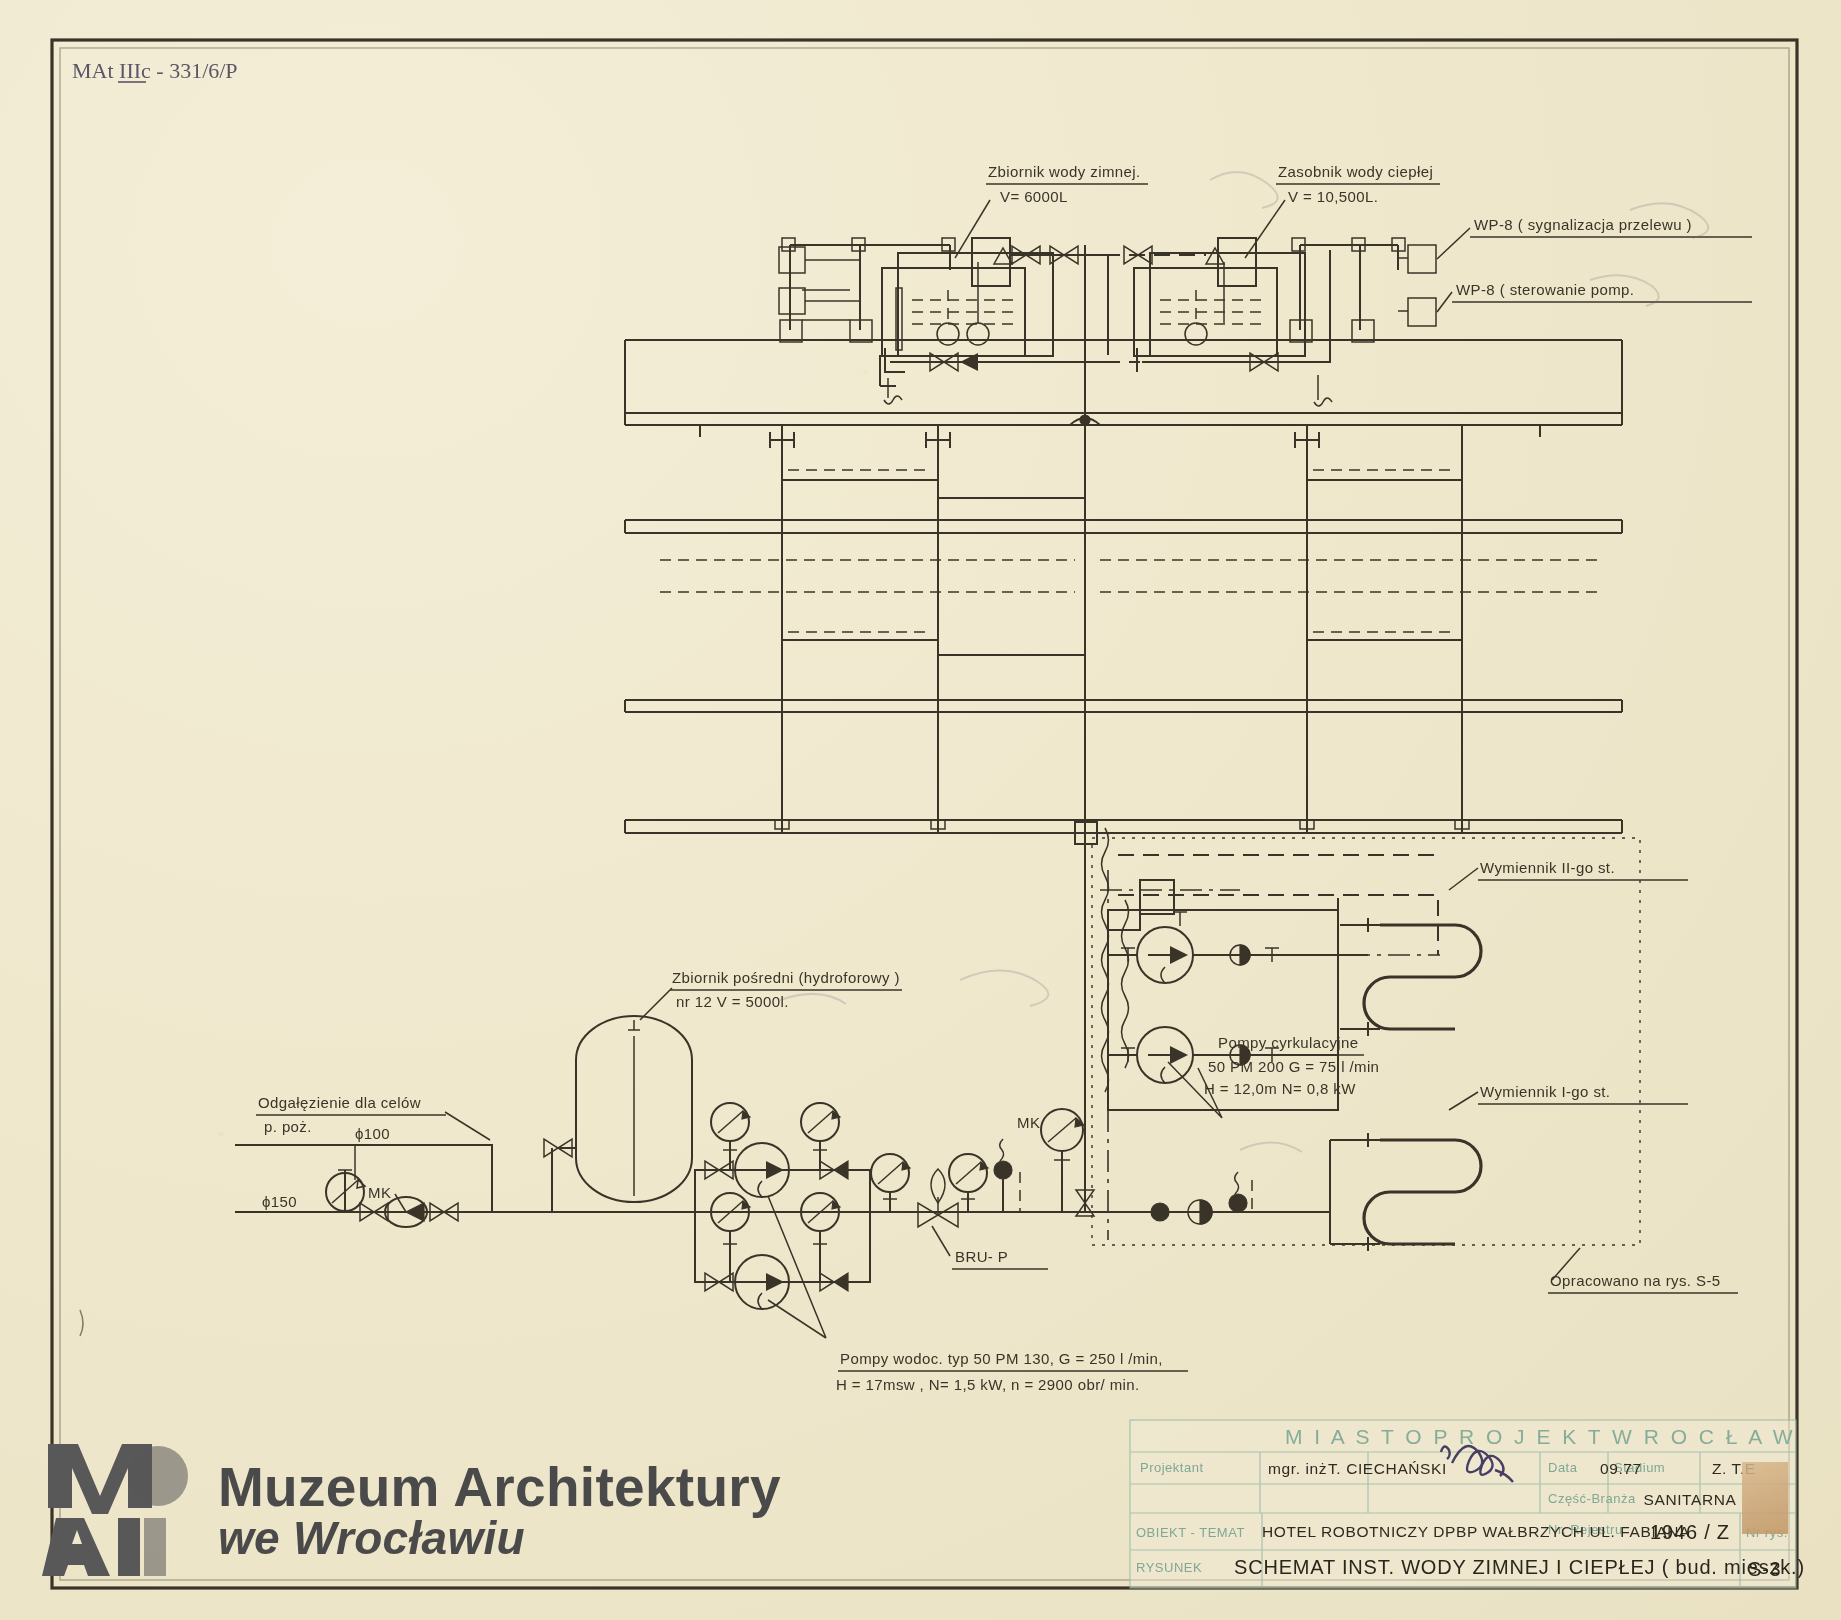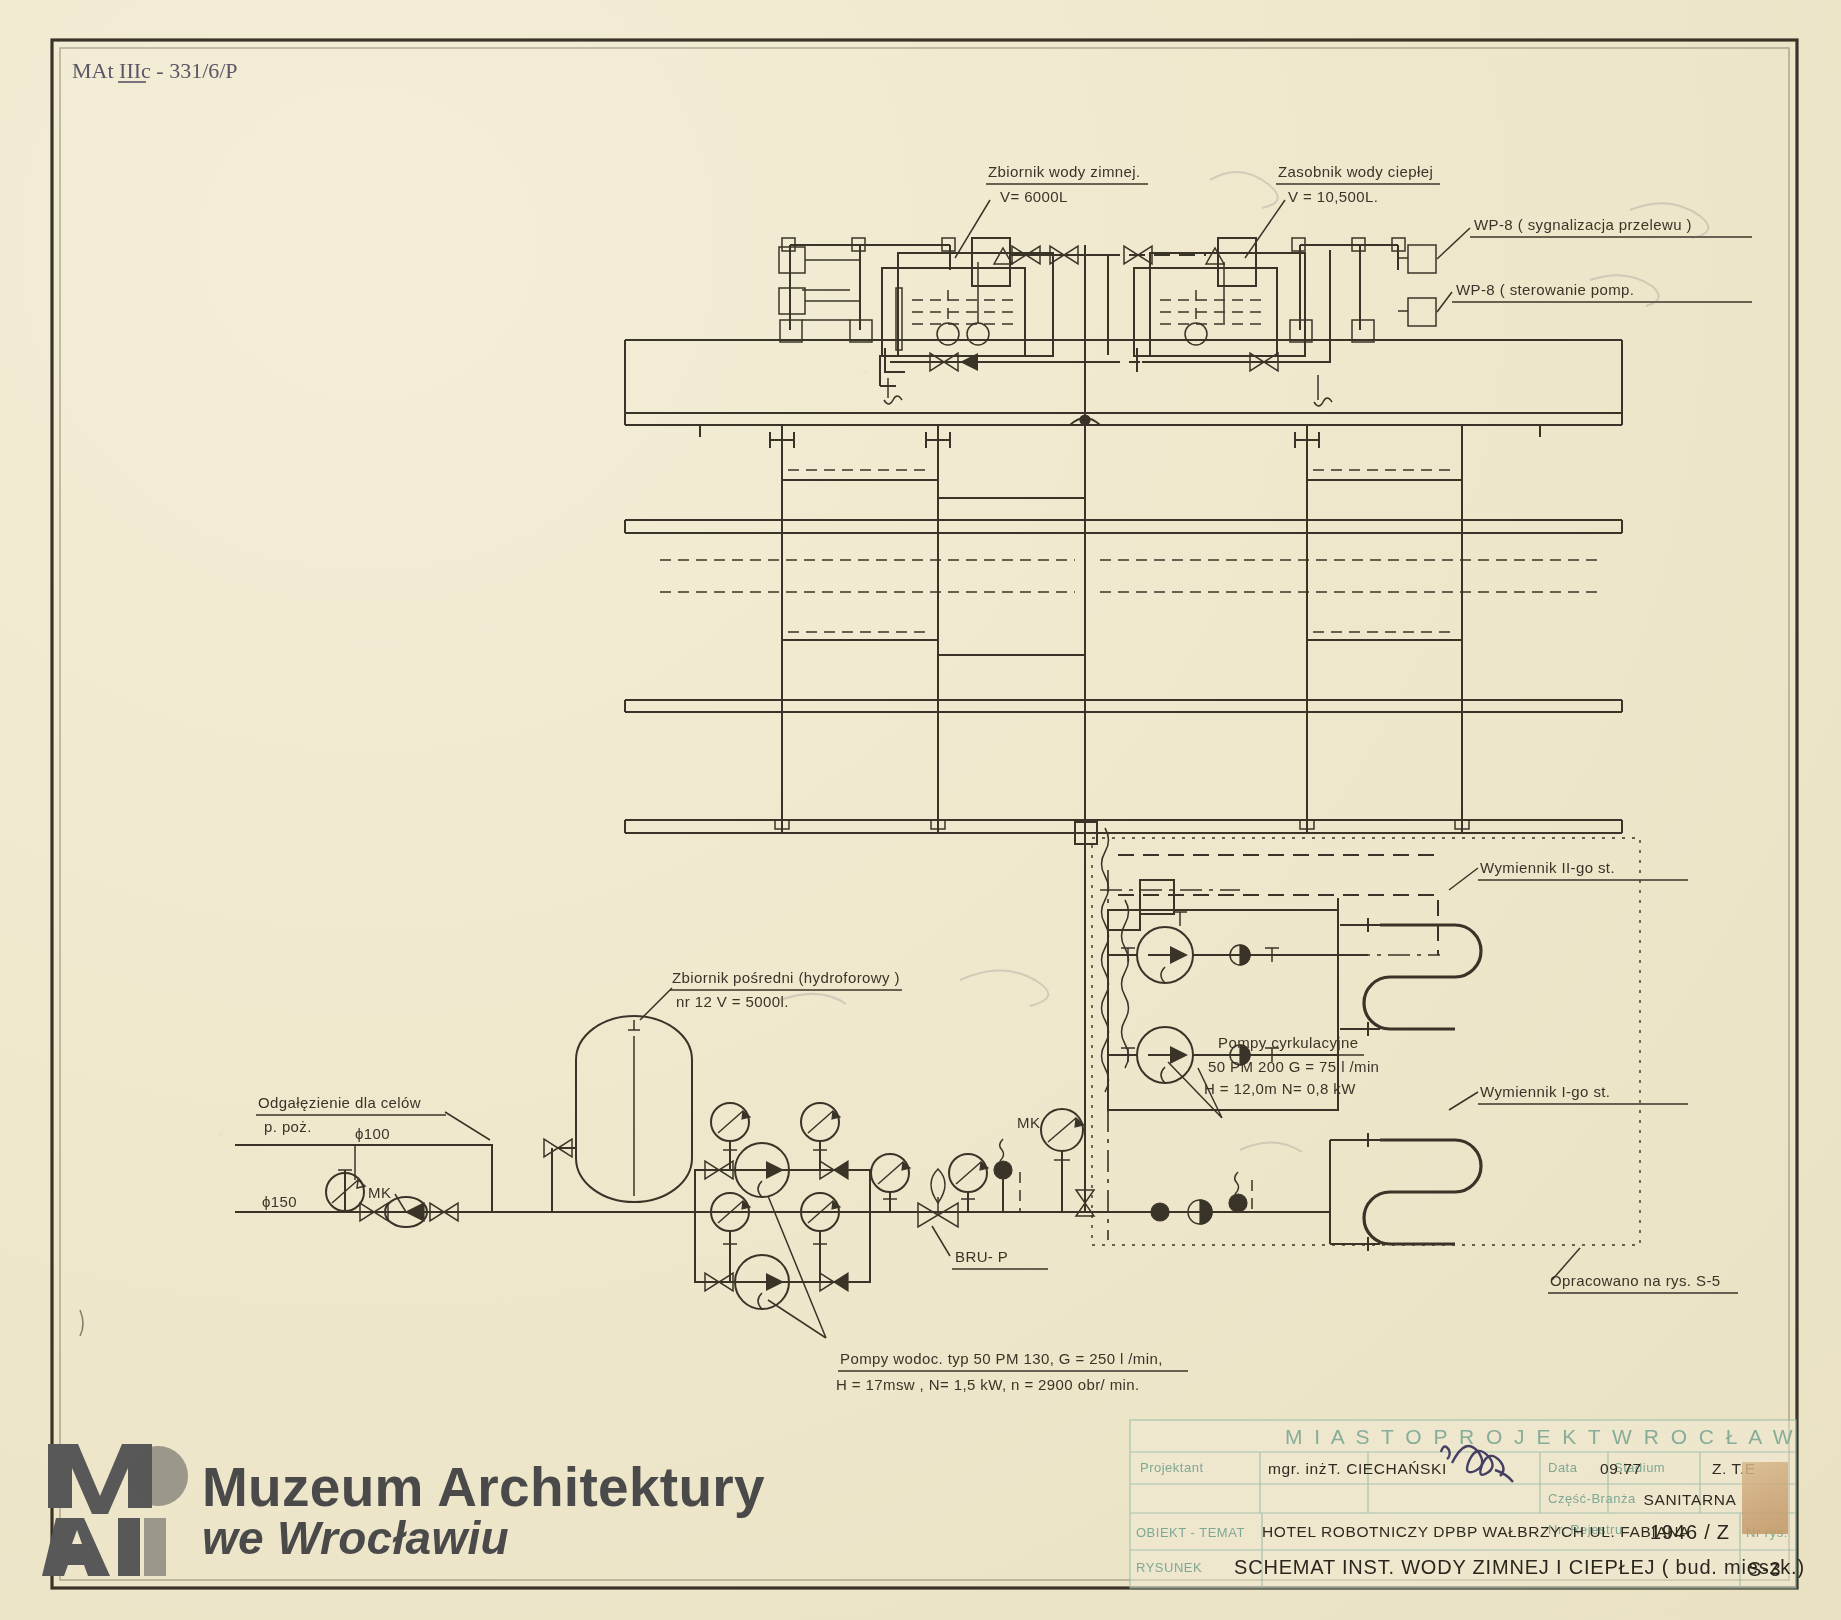--- a/index.html
+++ b/index.html
@@ -17,21 +17,21 @@
   #paperNoise{
     position:absolute;inset:0;opacity:.35;
     background-image:
       radial-gradient(circle at 12% 70%, rgba(190,170,125,.20) 0 2px, transparent 3px),
       radial-gradient(circle at 47% 23%, rgba(190,170,125,.16) 0 2px, transparent 3px),
       radial-gradient(circle at 78% 55%, rgba(190,170,125,.18) 0 2px, transparent 3px),
       radial-gradient(circle at 88% 88%, rgba(190,170,125,.14) 0 2px, transparent 3px),
       radial-gradient(circle at 32% 91%, rgba(190,170,125,.14) 0 2px, transparent 3px);
   }
   #svgroot{position:absolute;inset:0;}
-  .wm{position:absolute;left:40px;top:1440px;display:flex;align-items:center;gap:12px;
+  .wm{position:absolute;left:40px;top:1440px;display:flex;align-items:center;gap:28px;
       pointer-events:none;justify-content:space-between;}
   .wm-logo{width:150px;height:140px;flex:0 0 auto;}
   .wm-text{color:#4a4a4a;font-weight:bold;line-height:1.0;}
   .wm-l1{font-size:55px;letter-spacing:.3px;}
   .wm-l2{font-size:46px;letter-spacing:.3px;font-style:italic;}
   .tapeblob{position:absolute;left:1742px;top:1462px;width:46px;height:72px;
      background:linear-gradient(160deg,#d9b98c,#c9a173 60%,#bf9663);opacity:.85;}
 </style>
 </head>
 <body>

